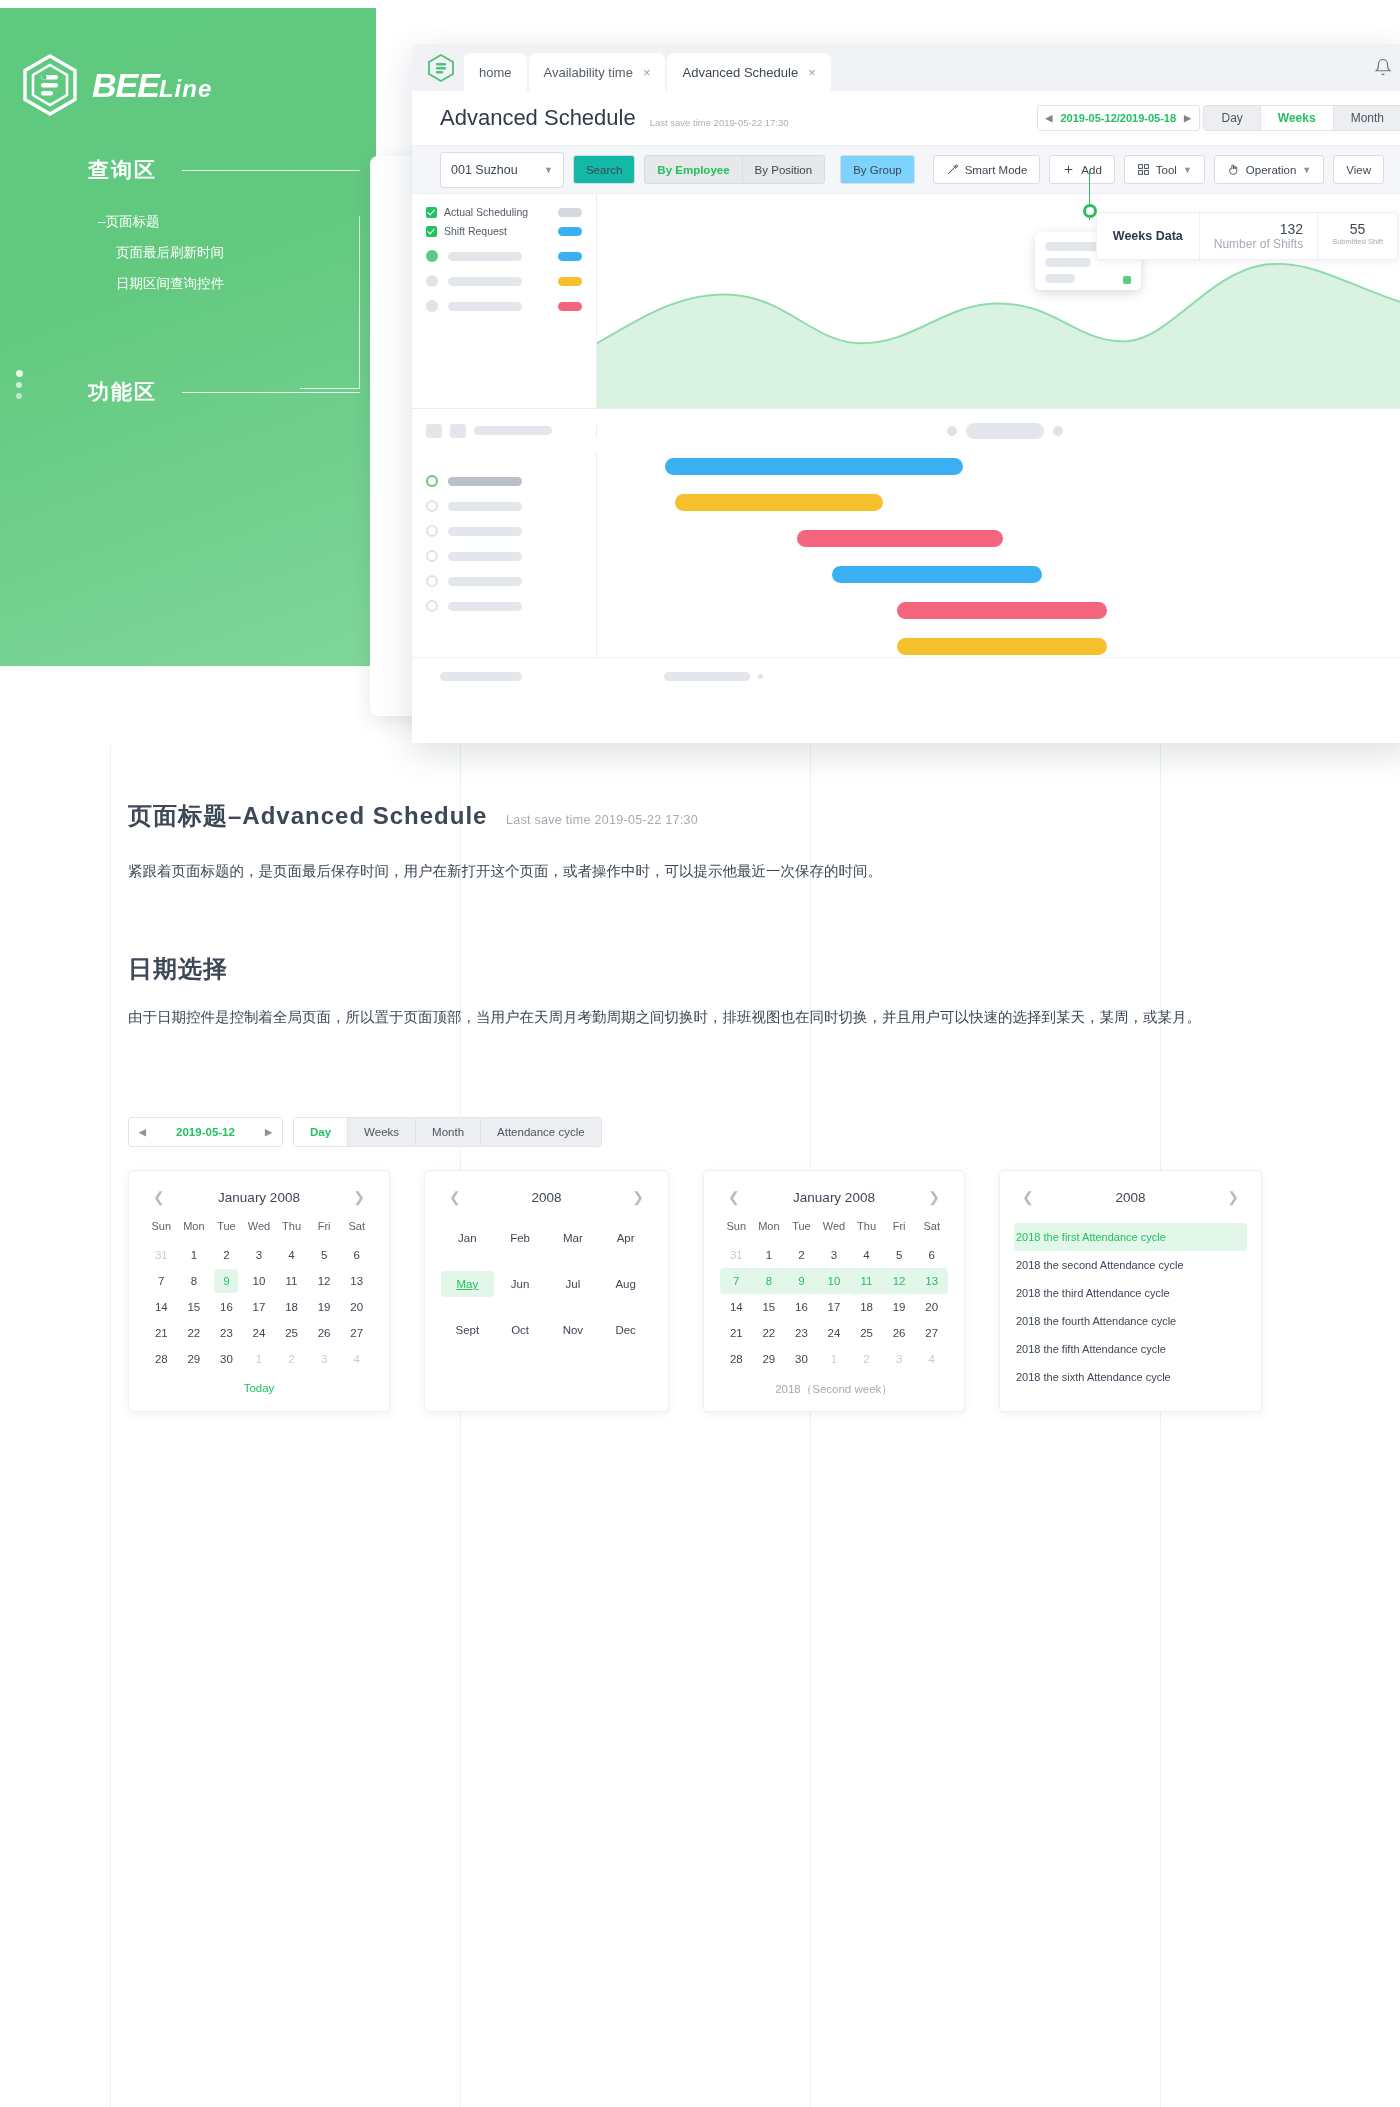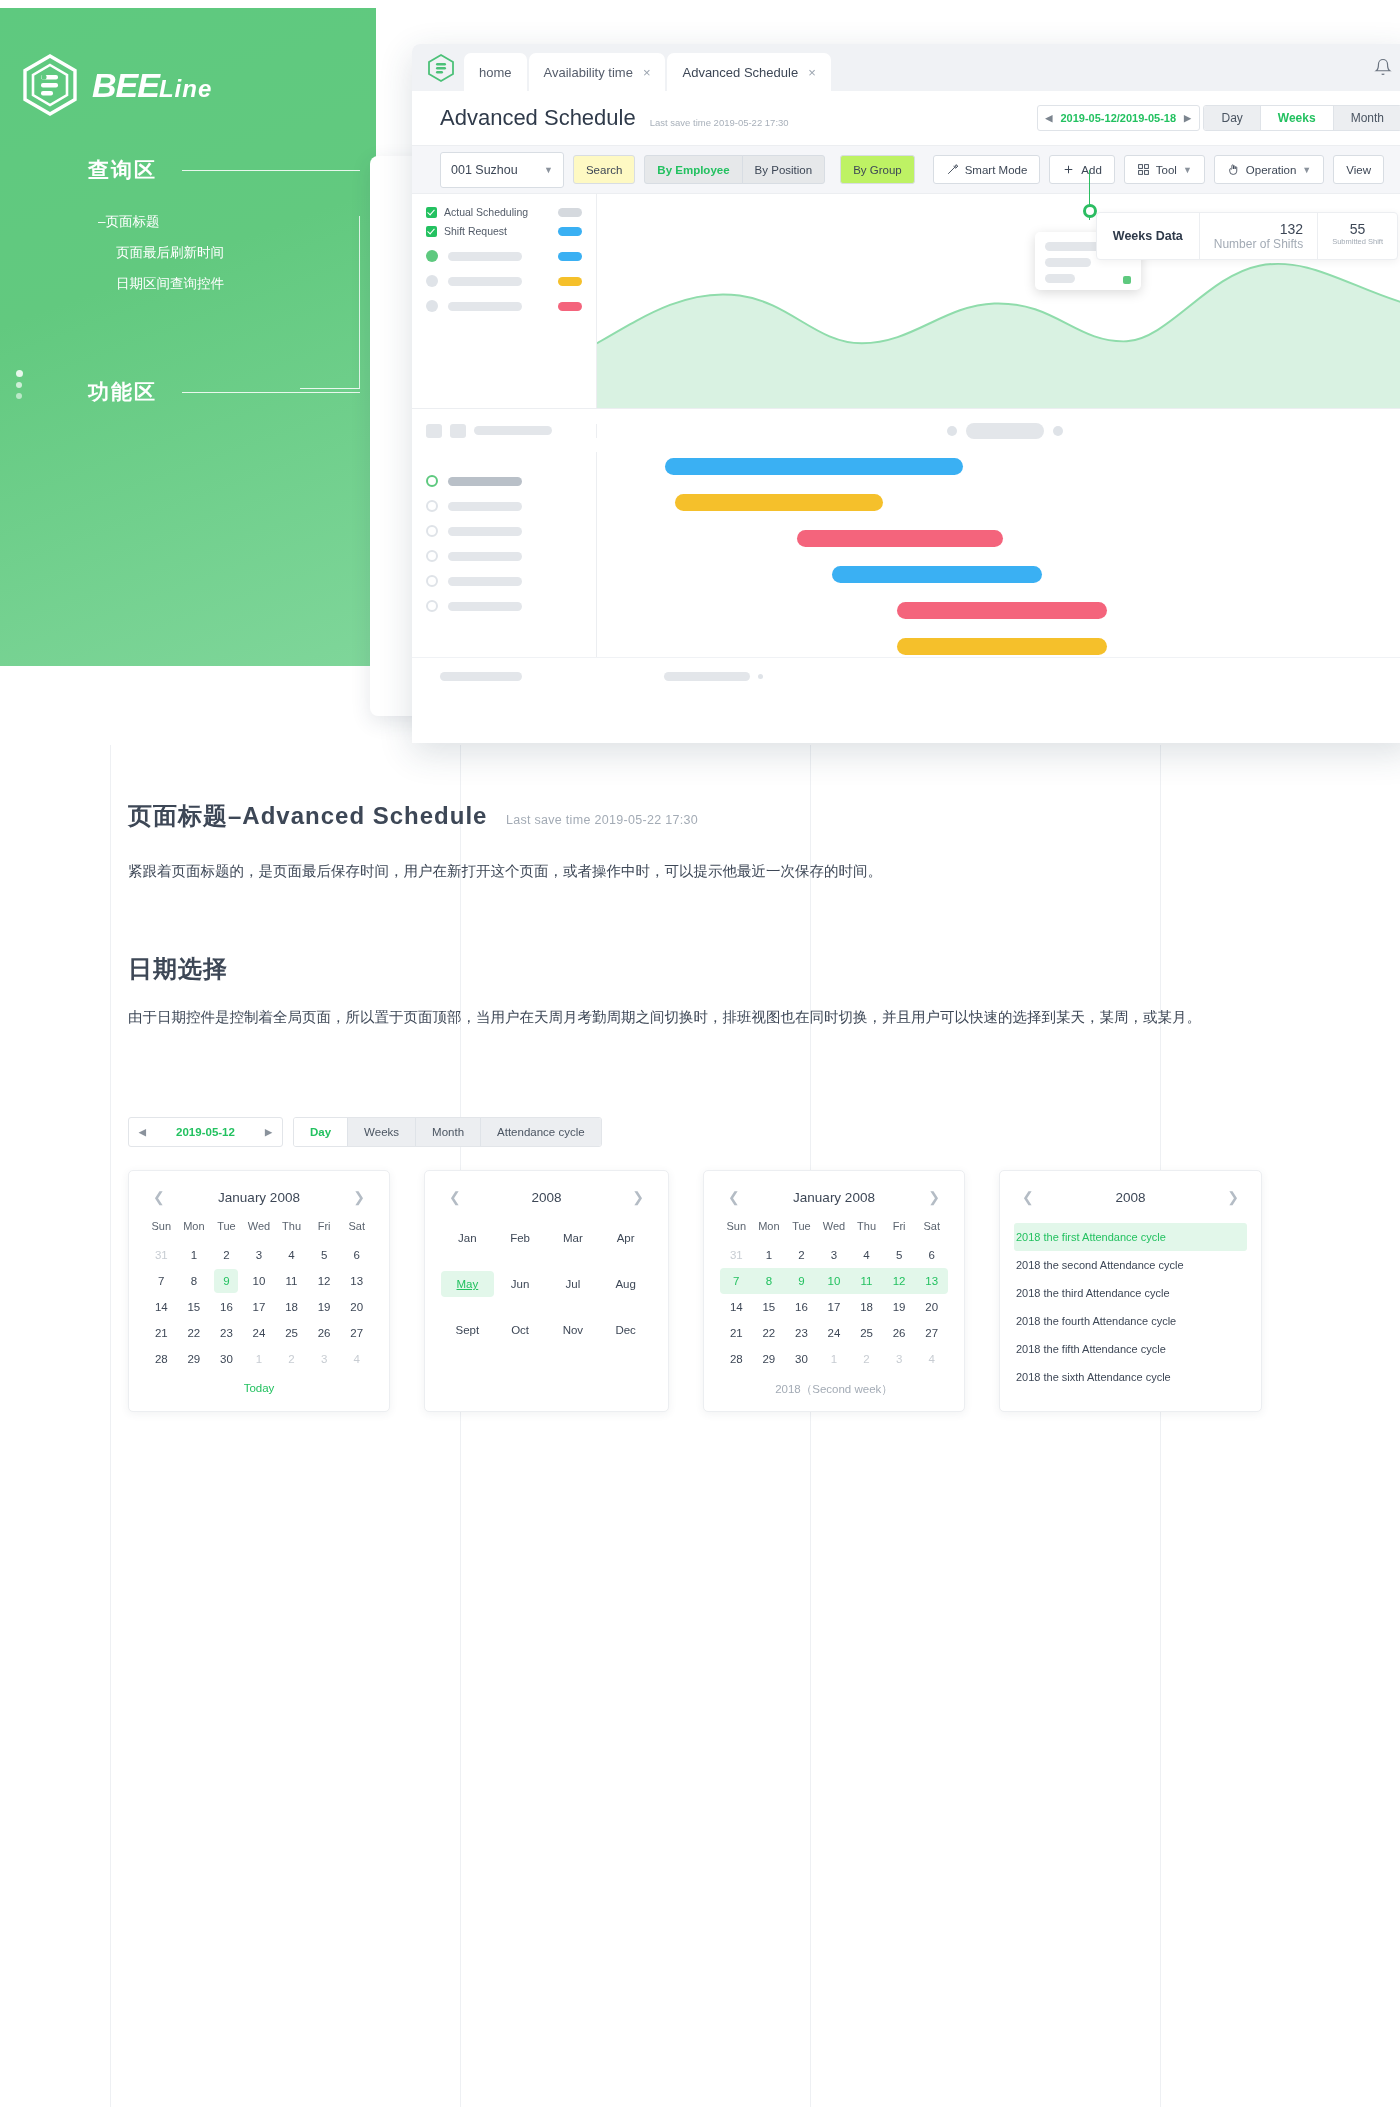--- a/index.html
+++ b/index.html
@@ -271,28 +271,28 @@
       <div class="on">Weeks</div>
       <div>Month</div>
     </div>
   </div>
 
   <div class="win-toolbar">
     <div class="fld sel">
       <span>001 Suzhou</span>
       <span class="cv">▼</span>
     </div>
-    <div class="btn" style="background:#fef9c3">
+    <div class="btn" style="background:#14b8a6">
       <span>Search</span>
     </div>
     <div class="grp">
       <div class="btn on">By Employee</div>
       <div class="btn">By Position</div>
     </div>
-    <div class="btn" style="background:#bef264;margin-left:6px">By Group</div>
+    <div class="btn" style="background:#7dd3fc;margin-left:6px">By Group</div>
 
     <div style="flex:1"></div>
 
     <div class="btn">
       <span>
           <svg class="ic" width="13" height="13" viewBox="0 0 24 24" fill="none" stroke="#3d4756" stroke-width="1.7">
             <path d="M4 20 L16 8"></path>
             <path d="M14 6 l4 4"></path>
             <path d="M19 3 l1 2 2 1-2 1-1 2-1-2-2-1 2-1z"></path>
           </svg>

